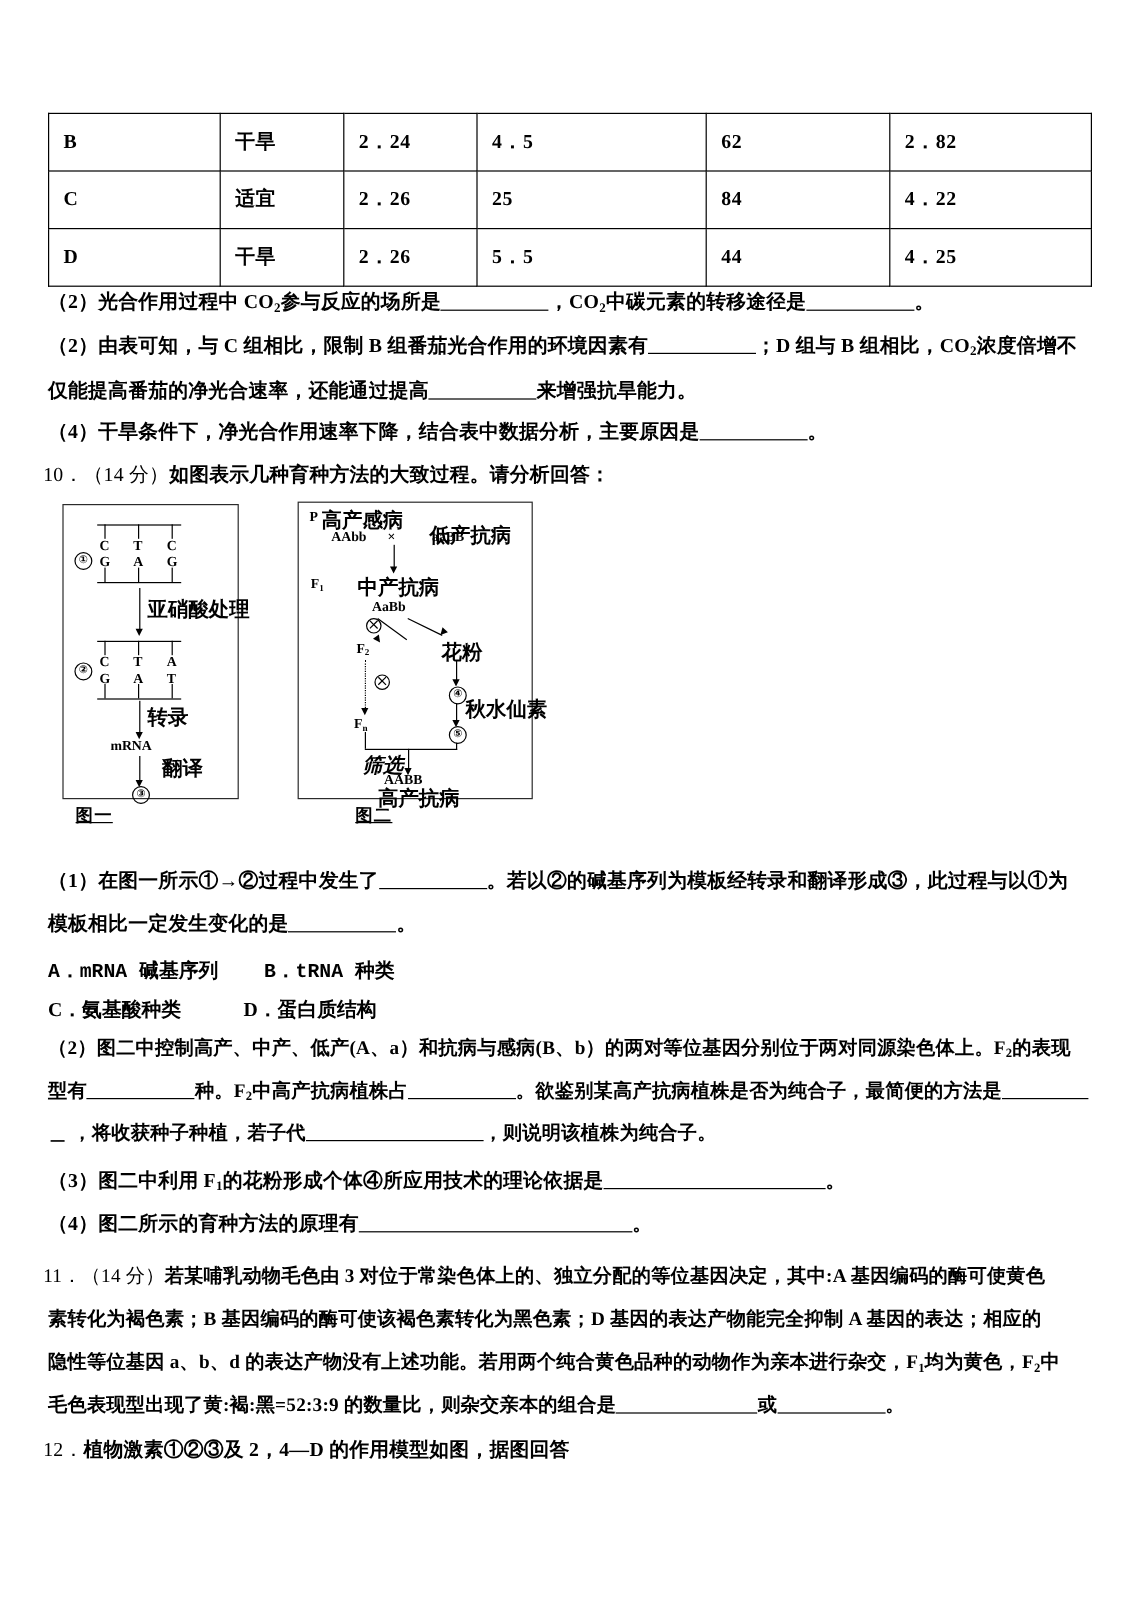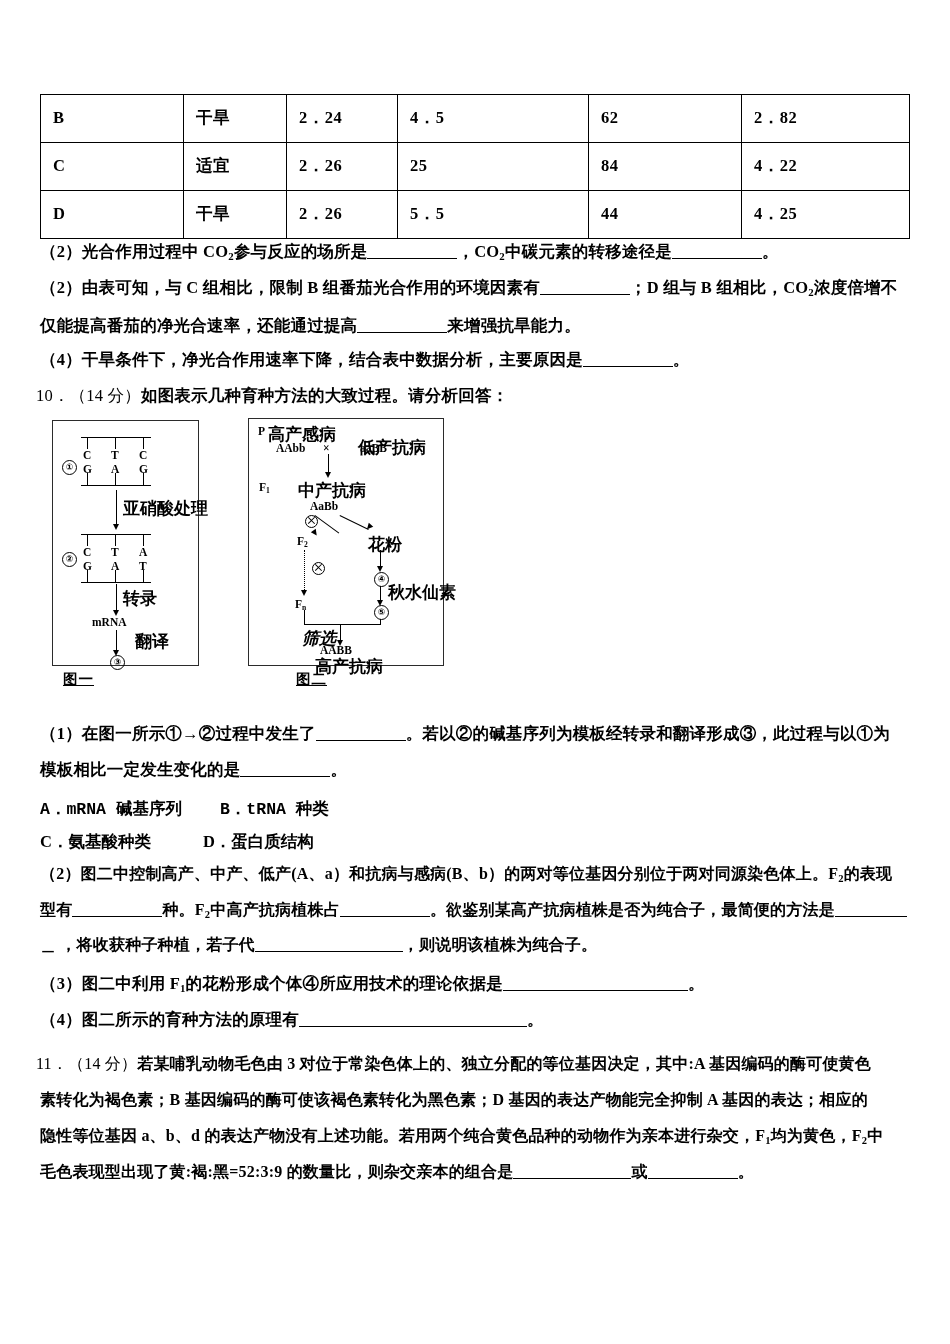--- a/index.html
+++ b/index.html
@@ -337,14 +337,17 @@
   <div class="q" style="left:40px;top:1092px;font-size:16px;">
     <span>素转化为褐色素；B 基因编码的酶可使该褐色素转化为黑色素；D 基因的表达产物能完全抑制 A 基因的表达；相应的</span>
   </div>
   <div class="q" style="left:40px;top:1128px;font-size:16px;">
     <span>隐性等位基因 a、b、d 的表达产物没有上述功能。若用两个纯合黄色品种的动物作为亲本进行杂交，F</span><sub>1</sub><span>均为黄色，F</span><sub>2</sub><span>中</span>
   </div>
   <div class="q" style="left:40px;top:1164px;font-size:16px;">
     <span>毛色表现型出现了黄:褐:黑=52:3:9 的数量比，则杂交亲本的组合是</span><span class="blank b-lg"></span><span>或</span><span class="blank b-md"></span><span>。</span>
   </div>
 
+  <div class="q" style="left:36px;top:1200px;">
+    <span class="qn">12．</span><span>植物激素①②③及 2，4—D 的作用模型如图，据图回答</span>
+  </div>
 
 </div>
 
 </body></html>

